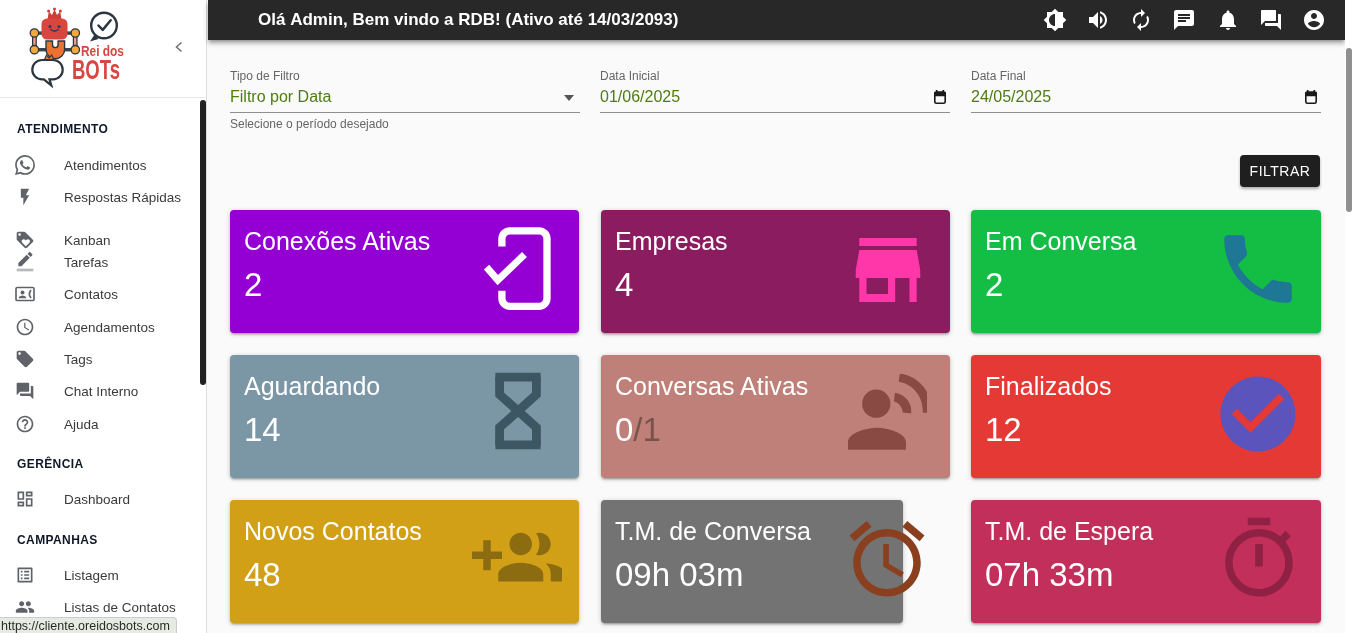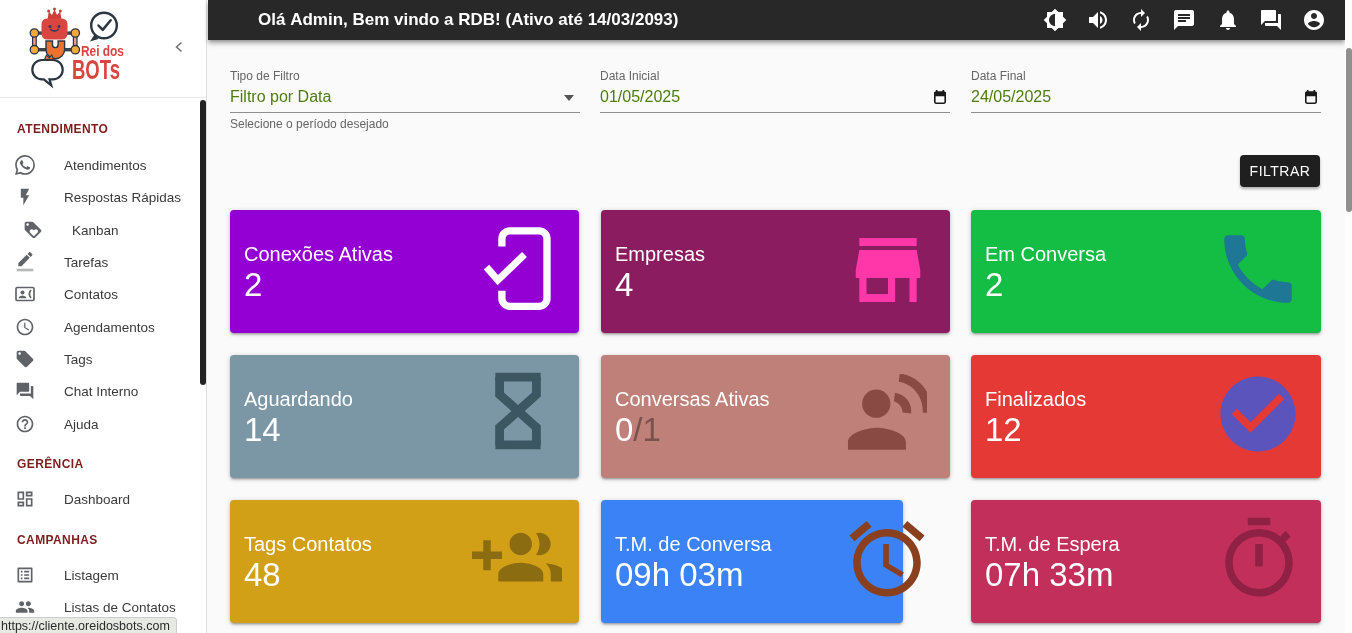--- a/index.html
+++ b/index.html
@@ -1,42 +1,42 @@
 <!DOCTYPE html>
 <html><head>
 <meta charset="utf-8">
 <style>
   * { margin:0; padding:0; box-sizing:border-box; }
   html,body { width:1352px; height:633px; overflow:hidden; }
   body { font-family:"Liberation Sans",sans-serif; background:#fafafa; position:relative; }
   .abs { position:absolute; }
   
   #sidebar { position:absolute; left:0; top:0; width:207px; height:633px; background:#fff; border-right:1px solid #dedede; }
-  .mlabel { position:absolute; left:17px; font-size:12px; font-weight:bold; color:#7f1d1d; letter-spacing:0.4px; }
+  .mlabel { position:absolute; left:17px; font-size:12px; font-weight:bold; color:#0f172a; letter-spacing:0.4px; }
   .mitem { position:absolute; left:0; width:200px; height:32px; }
   .mitem svg { position:absolute; left:15px; top:6px; }
   .mitem .txt { position:absolute; left:64px; top:50%; transform:translateY(-50%); font-size:13.5px; color:#3a3a3a; white-space:nowrap; }
   #sbthumb { position:absolute; left:200px; top:100px; width:6px; height:285px; background:#222; border-radius:3px; }
   
   #topbar { position:absolute; left:208px; top:0; width:1137px; height:40px; background:#282828; box-shadow:0 2px 4px -1px rgba(0,0,0,.35), 0 4px 5px 0 rgba(0,0,0,.2); }
   #greet { position:absolute; left:22px; top:0; height:40px; line-height:40px; color:#fff; font-size:17px; font-weight:600; white-space:nowrap;margin-left:28px; }
   .tbi { position:absolute; top:8px; width:24px; height:24px; }
   
   #scrollcol { position:absolute; left:1345px; top:0; width:7px; height:633px; background:#ffffff; }
   #scrollthumb { position:absolute; left:1px; top:48px; width:5.5px; height:164px; background:#909090; border-radius:3px; }
   
   .ffield { position:absolute; }
   .flabel { position:absolute; left:0; top:0; font-size:12px; color:#666; }
   .fvalue { position:absolute; left:0; top:19px; font-size:16px; color:#4d7c0f; white-space:nowrap; }
   .funder { position:absolute; left:0; top:42.5px; width:100%; height:1px; background:#8f8f8f; }
   .fhelp  { position:absolute; left:0; top:48px; font-size:12px; color:#666; }
   #btnfiltrar { position:absolute; left:1240px; top:155px; width:80px; height:32px; background:#1f1f1f; color:#fff; border-radius:4px; font-size:14px; letter-spacing:0.5px; text-align:center; line-height:32px; box-shadow:0 2px 3px rgba(0,0,0,.3); }
   
   .card { position:absolute; width:349px; height:123px; border-radius:4px; box-shadow:0 1px 5px rgba(0,0,0,.2), 0 2px 2px rgba(0,0,0,.14), 0 3px 1px -2px rgba(0,0,0,.12); }
-  .ct { position:absolute; left:14px; top:17px; font-size:20px; color:#fff; white-space:nowrap;margin-top:16px; }
+  .ct { position:absolute; left:14px; top:17px; font-size:25px; color:#fff; white-space:nowrap; }
   .cn { position:absolute; left:14px; top:55.5px; font-size:33px; color:#fff; white-space:nowrap; }
   .cicon { position:absolute; }
   
   #tooltip { position:absolute; left:-2px; top:617px; height:17px; background:#e7eae2; border:1px solid #cccccc; border-bottom:none; border-top-right-radius:4px; font-size:12.5px; color:#2a2a2a; padding:0 6px 0 2px; line-height:16px; white-space:nowrap; }
 </style>
 </head>
 <body>
 
 <div id="sidebar">
   <svg class="abs" style="left:22px; top:2px;" width="150" height="92" viewBox="0 0 150 92">
@@ -86,21 +86,21 @@
         <path fill="#5f6368" d="M17.47 14.38c-.3-.15-1.76-.87-2.03-.97-.27-.1-.47-.15-.67.15-.2.3-.77.97-.94 1.16-.17.2-.35.22-.64.08-.3-.15-1.26-.46-2.39-1.48-.88-.79-1.48-1.76-1.65-2.06-.17-.3-.02-.46.13-.6.13-.13.3-.35.45-.52.15-.17.2-.3.3-.5.1-.2.05-.37-.03-.52-.07-.15-.67-1.61-.92-2.2-.24-.58-.49-.5-.67-.51-.17-.01-.37-.01-.57-.01-.2 0-.52.07-.79.37-.27.3-1.04 1.02-1.04 2.48 0 1.46 1.07 2.88 1.21 3.07.15.2 2.1 3.2 5.08 4.49.71.31 1.26.49 1.69.62.71.23 1.36.2 1.87.12.57-.09 1.76-.72 2.01-1.41.25-.69.25-1.29.17-1.41-.07-.12-.27-.2-.57-.35m-5.42 7.4h0a9.87 9.87 0 0 1-5.03-1.38l-.36-.21-3.74.98 1-3.65-.24-.37a9.86 9.86 0 0 1-1.51-5.26c0-5.45 4.44-9.88 9.89-9.88 2.64 0 5.12 1.03 6.99 2.9a9.82 9.82 0 0 1 2.89 6.99c0 5.45-4.44 9.88-9.89 9.88m8.41-18.3A11.82 11.82 0 0 0 12.05 0C5.5 0 .16 5.34.16 11.89c0 2.1.55 4.14 1.59 5.95L.06 24l6.3-1.65a11.88 11.88 0 0 0 5.68 1.45h.01c6.55 0 11.89-5.34 11.89-11.89a11.82 11.82 0 0 0-3.48-8.41z"></path>
       </svg>
       <span class="txt">Atendimentos</span>
     </div>
   <div class="mitem" style="top:181px;">
       <svg width="20" height="20" viewBox="0 0 24 24">
         <path fill="#5f6368" d="M7 2v11h3v9l7-12h-4l4-8H7z"></path>
       </svg>
       <span class="txt">Respostas Rápidas</span>
     </div>
-  <div class="mitem" style="top:214px;margin-left:8px;">
+  <div class="mitem" style="top:224px;">
       <svg width="20" height="20" viewBox="0 0 24 24">
         <path fill="#5f6368" d="M21.41 11.58l-9-9C12.05 2.22 11.55 2 11 2H4c-1.1 0-2 .9-2 2v7c0 .55.22 1.05.59 1.42l9 9c.36.36.86.58 1.41.58s1.05-.22 1.41-.59l7-7c.37-.36.59-.86.59-1.41s-.23-1.06-.59-1.42zM5.5 7C4.67 7 4 6.33 4 5.5S4.67 4 5.5 4 7 4.67 7 5.5 6.33 7 5.5 7zm11.77 8.27L13 19.54l-4.27-4.27C8.28 14.81 8 14.19 8 13.5c0-1.38 1.12-2.5 2.5-2.5.69 0 1.32.28 1.77.74l.73.72.73-.73c.45-.45 1.08-.73 1.77-.73 1.38 0 2.5 1.12 2.5 2.5 0 .69-.28 1.32-.73 1.77z"></path>
       </svg>
       <span class="txt">Kanban</span>
     </div>
   <div class="mitem" style="top:246px;">
       <svg width="20" height="20" viewBox="0 0 24 24">
         <path fill="#5f6368" d="M17.75 7L14 3.25l-10 10V17h3.75l10-10zm2.96-2.96c.39-.39.39-1.02 0-1.41L18.37.29c-.39-.39-1.02-.39-1.41 0L15 2.25 18.75 6l1.96-1.96z"></path>
         <rect x="2" y="20" width="20" height="3.2" fill="#b8b8b8"></rect>
       </svg>
@@ -196,21 +196,21 @@
   <div class="flabel">Tipo de Filtro</div>
   <div class="fvalue">Filtro por Data</div>
   <svg class="abs" style="right:6px; top:26px;" width="10" height="6" viewBox="0 0 10 6">
       <path d="M0 0 h10 l-5 6 z" fill="#555"></path>
     </svg>
   <div class="funder"></div>
   <div class="fhelp">Selecione o período desejado</div>
 </div>
 <div class="ffield" style="left:600px; top:69px; width:350px; height:60px;">
   <div class="flabel">Data Inicial</div>
-  <div class="fvalue">01/05/2025</div>
+  <div class="fvalue">01/06/2025</div>
   <svg class="abs" style="right:4px; top:21px;" width="12" height="14" viewBox="0 0 12 14">
       <path d="M2.7 0 v2.6 M9.3 0 v2.6" stroke="#1a1a1a" stroke-width="1.7" fill="none"></path>
       <rect x="0.8" y="2.1" width="10.4" height="11.1" rx="1.5" fill="none" stroke="#1a1a1a" stroke-width="1.6"></rect>
       <rect x="0.1" y="1.9" width="11.8" height="4.4" rx="0.8" fill="#1a1a1a"></rect>
     </svg>
   <div class="funder"></div>
 </div>
 <div class="ffield" style="left:971px; top:69px; width:350px; height:60px;">
   <div class="flabel">Data Final</div>
   <div class="fvalue">24/05/2025</div>
@@ -272,27 +272,27 @@
     </svg>
 </div>
 <div class="card" style="left:971px; top:355px; width:350px; background:#e53935;">
   <div class="ct">Finalizados</div>
   <div class="cn">12</div>
   <svg class="cicon" style="left:242px; top:14px;" width="90" height="90" viewBox="0 0 24 24">
       <path fill="#5b54bd" d="M12 2C6.48 2 2 6.48 2 12s4.48 10 10 10 10-4.48 10-10S17.52 2 12 2zm-2 15l-5-5 1.41-1.41L10 14.17l7.59-7.59L19 8l-9 9z"></path>
     </svg>
 </div>
 <div class="card" style="left:230px; top:500px; width:349px; background:#d2a017;">
-  <div class="ct">Tags Contatos</div>
+  <div class="ct">Novos Contatos</div>
   <div class="cn">48</div>
   <svg class="cicon" style="left:242px; top:14px;" width="90" height="90" viewBox="0 0 24 24">
       <path fill="#8b6c10" d="M8 10H5V7H3v3H0v2h3v3h2v-3h3v-2zm10 1c1.66 0 2.99-1.34 2.99-3S19.66 5 18 5c-.32 0-.63.05-.91.14.57.81.9 1.79.9 2.86s-.34 2.04-.9 2.86c.28.09.59.14.91.14zm-5 0c1.66 0 2.99-1.34 2.99-3S14.66 5 13 5c-1.66 0-3 1.34-3 3s1.34 3 3 3zm6.62 2.16c.83.73 1.38 1.66 1.38 2.84v2h4v-2c0-1.54-2.37-2.49-5.38-2.84zM13 13c-2 0-6 1-6 3v2h12v-2c0-2-4-3-6-3z"></path>
     </svg>
 </div>
-<div class="card" style="left:601px; top:500px; width:302px; background:#3b82f6;">
+<div class="card" style="left:601px; top:500px; width:302px; background:#737373;">
   <div class="ct">T.M. de Conversa</div>
   <div class="cn">09h 03m</div>
   <svg class="cicon" style="left:241px; top:14px;" width="90" height="90" viewBox="0 0 24 24">
       <path fill="#8a3f1f" d="M22 5.72l-4.6-3.86-1.29 1.53 4.6 3.86L22 5.72zM7.88 3.39L6.6 1.86 2 5.71l1.29 1.53 4.59-3.85zM12.5 8H11v6l4.75 2.85.75-1.23-4-2.37V8zM12 4c-4.97 0-9 4.03-9 9s4.02 9 9 9c4.97 0 9-4.03 9-9s-4.03-9-9-9zm0 16c-3.87 0-7-3.13-7-7s3.13-7 7-7 7 3.13 7 7-3.13 7-7 7z"></path>
     </svg>
 </div>
 <div class="card" style="left:971px; top:500px; width:350px; background:#c22f5b;">
   <div class="ct">T.M. de Espera</div>
   <div class="cn">07h 33m</div>
   <svg class="cicon" style="left:243px; top:14px;" width="90" height="90" viewBox="0 0 24 24">

